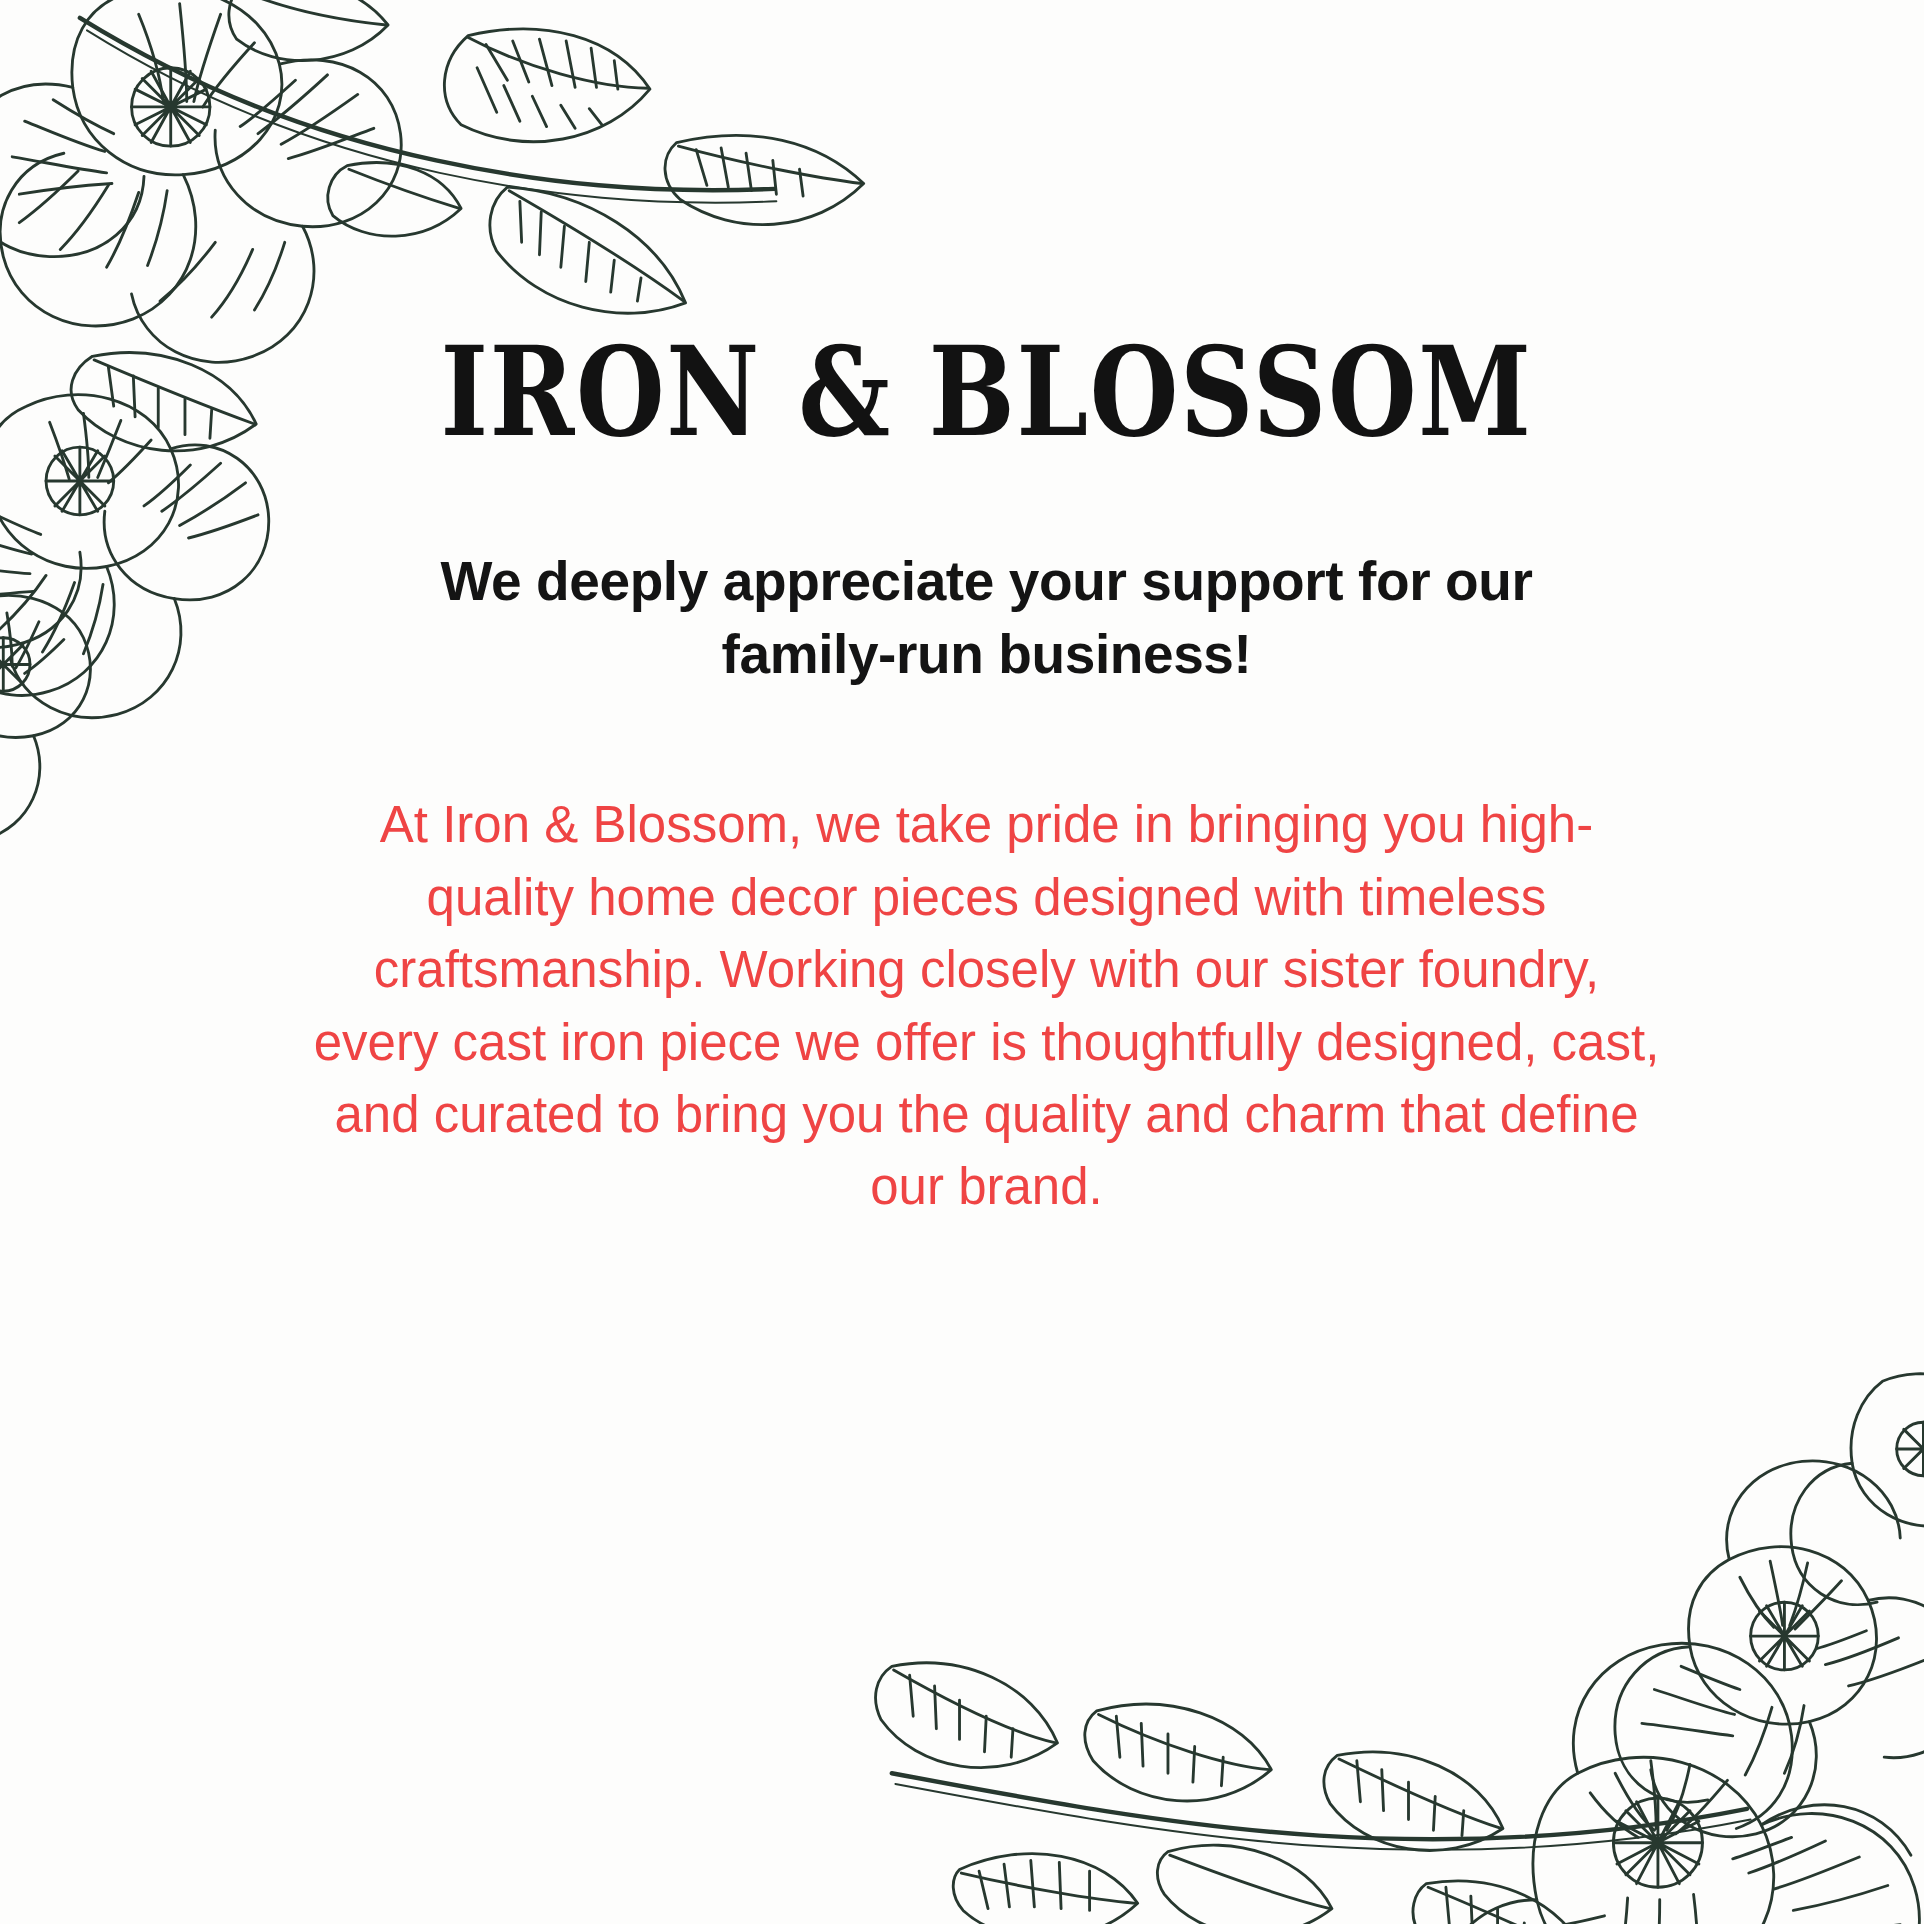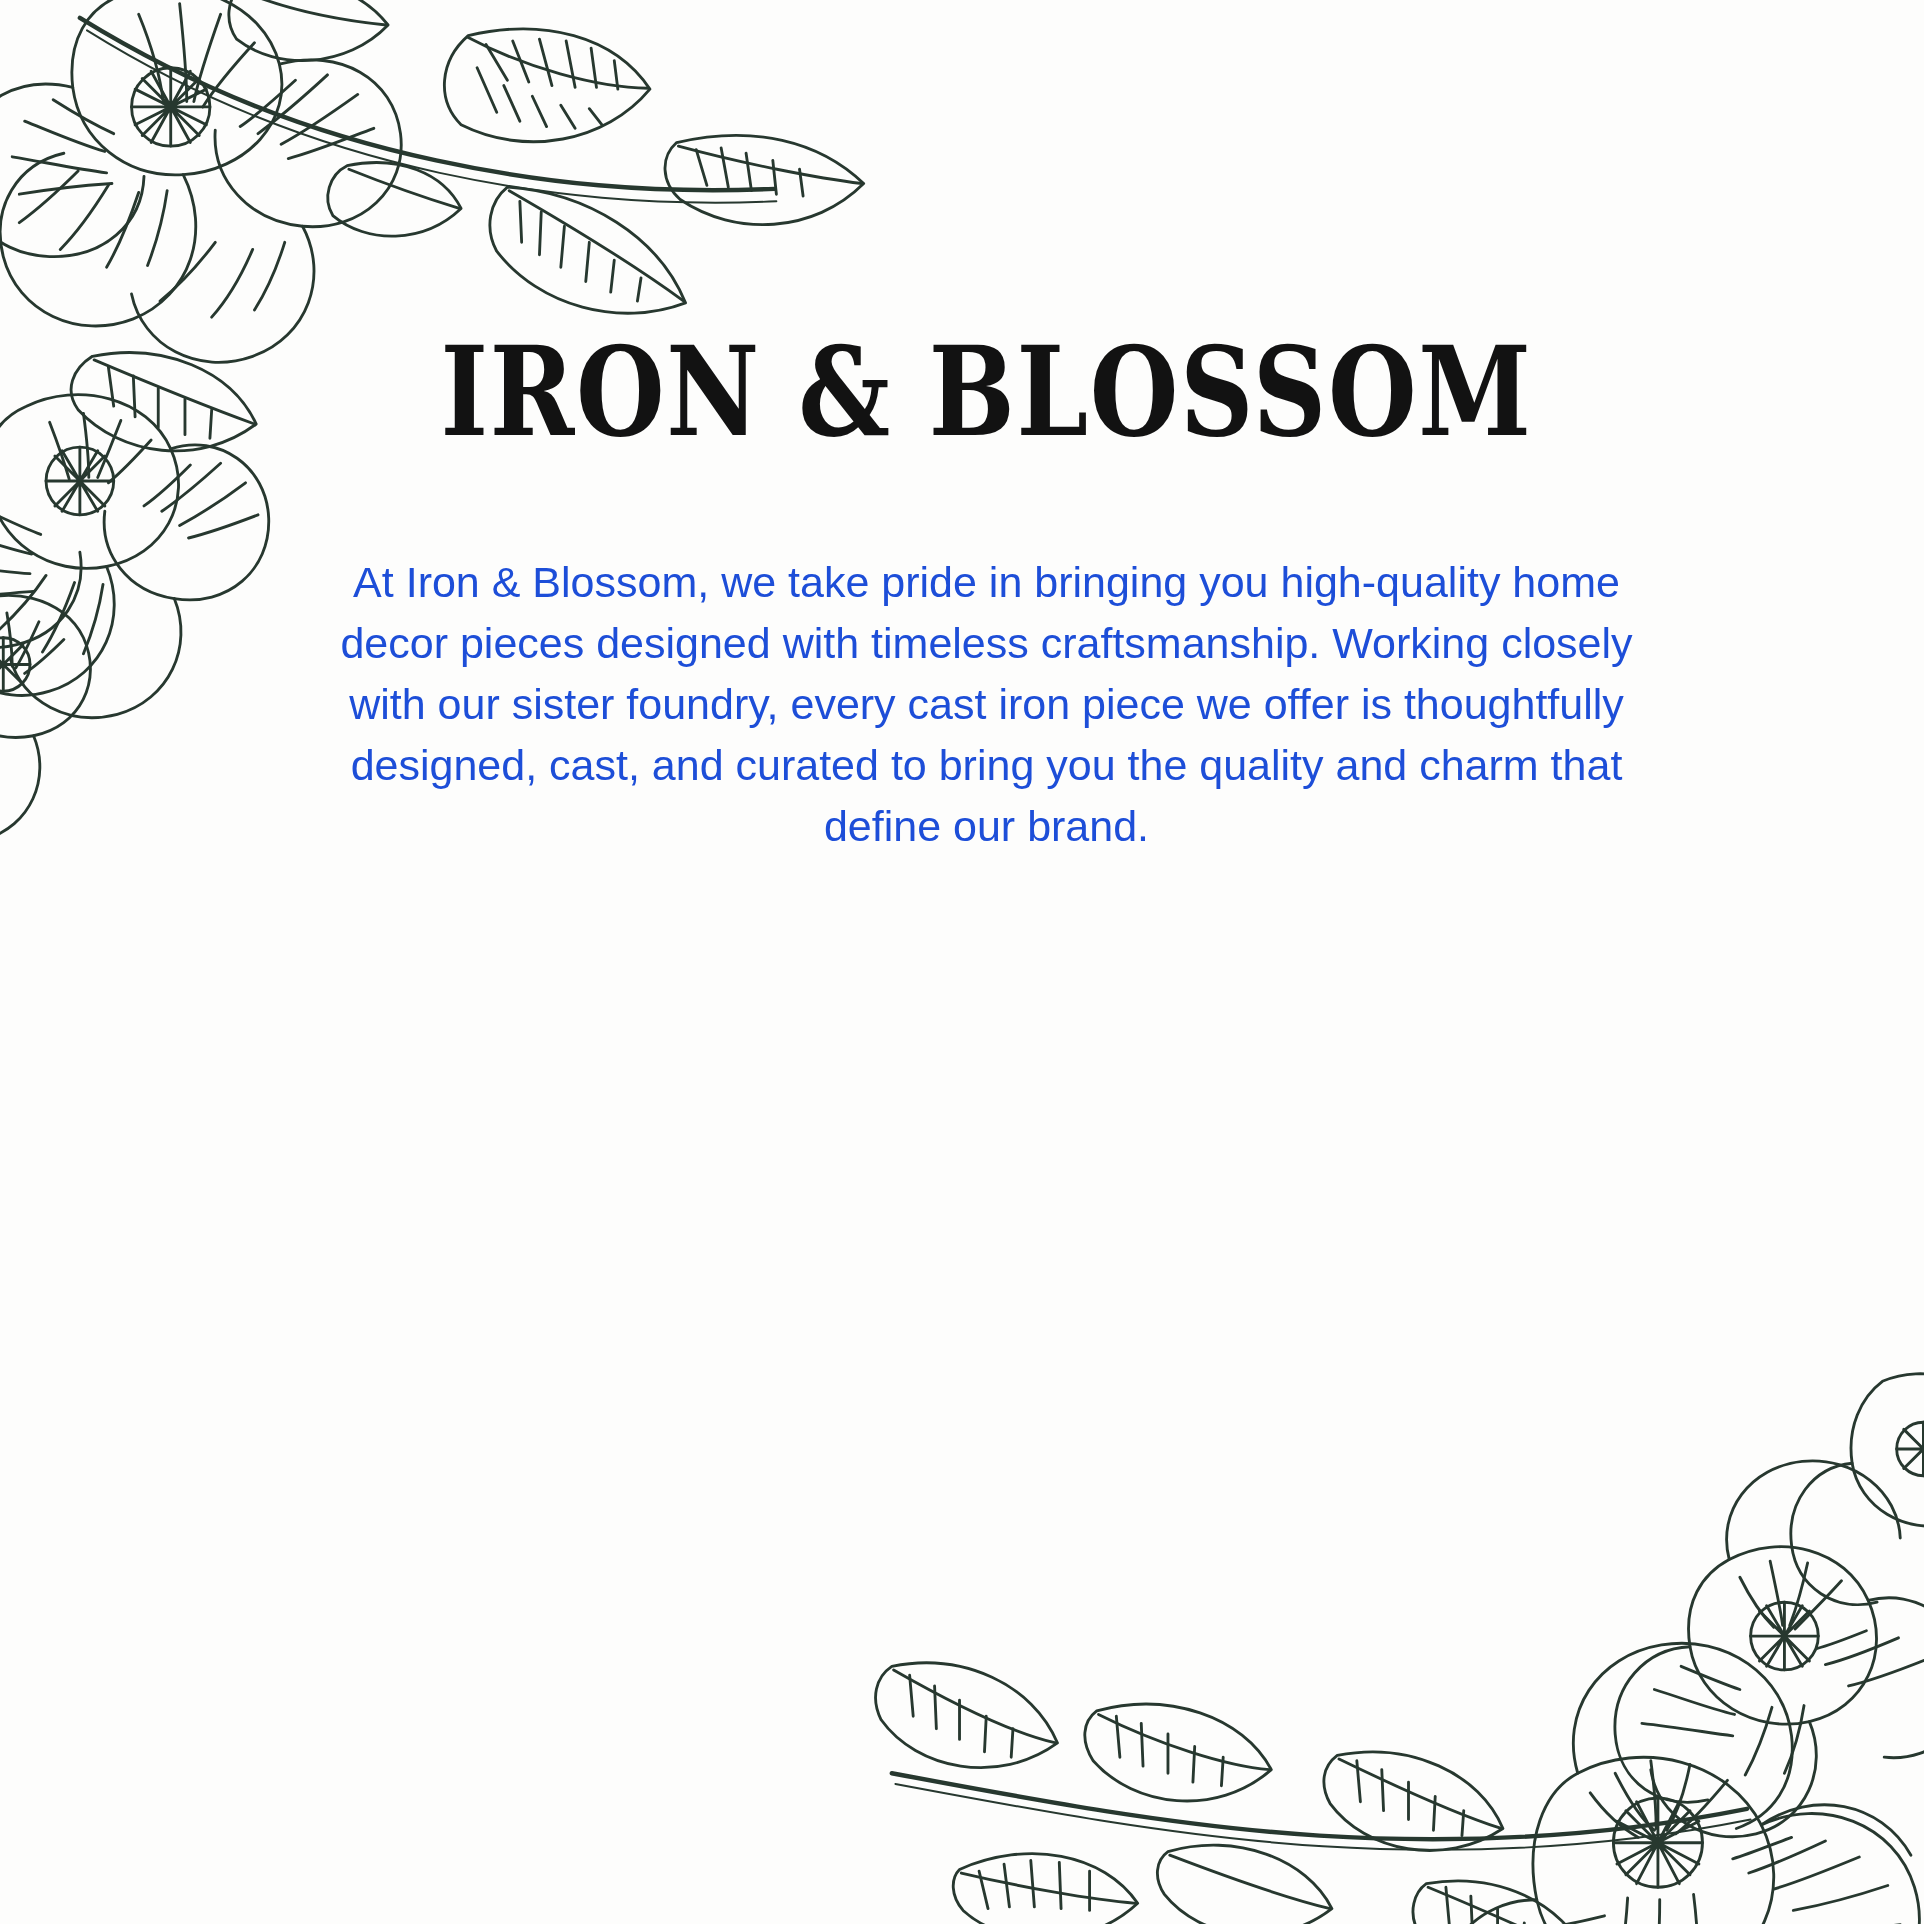--- a/index.html
+++ b/index.html
@@ -73,23 +73,23 @@
     line-height: 1.33;
     font-weight: bold;
     color: #141414;
     letter-spacing: -0.4px;
   }
 
   .body-block {
     margin-top: 98px;
     width: 1354px;
     text-align: center;
-    font-size: 43px;
+    font-size: 51px;
     line-height: 1.42;
-    color: #1d4ed8;
+    color: #ef4444;
     font-weight: 400;
   }
 
   .body-block p {
     margin: 0;
   }
   .body-block p + p {
     margin-top: 86px;
   }
 </style>
@@ -233,20 +233,21 @@
       <path d="M620 1124 C 700 1110, 774 1146, 798 1204 C 732 1244, 646 1226, 610 1176 C 600 1156, 606 1134, 620 1124 Z"></path>
       <path d="M622 1128 C 690 1156, 756 1186, 796 1204"></path>
       <path d="M642 1128 L 646 1172 M 670 1138 L 672 1184 M 700 1152 L 700 1194 M 730 1168 L 728 1206"></path>
     </g>
   </svg>
 
   <div class="content">
 
     <div class="brand-title">IRON &amp; BLOSSOM</div>
 
+    <div class="headline">We deeply appreciate your support for our family-run business!</div>
 
     <div class="body-block">
       <p>At Iron &amp; Blossom, we take pride in bringing you high-quality home decor pieces designed with timeless craftsmanship. Working closely with our sister foundry, every cast iron piece we offer is thoughtfully designed, cast, and curated to bring you the quality and charm that define our brand.</p>
     </div>
 
   </div>
 </div>
 
 
 </body></html>

